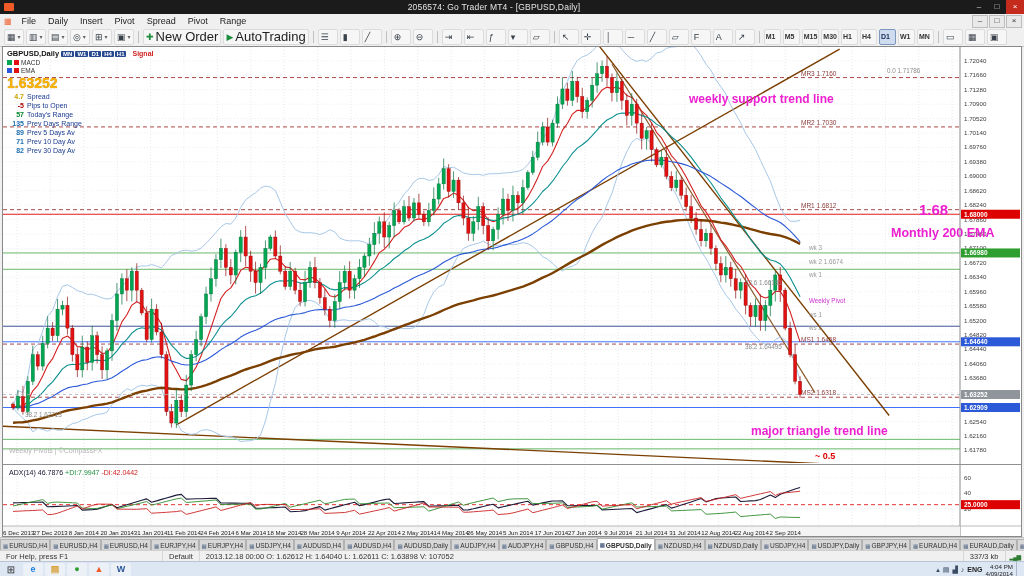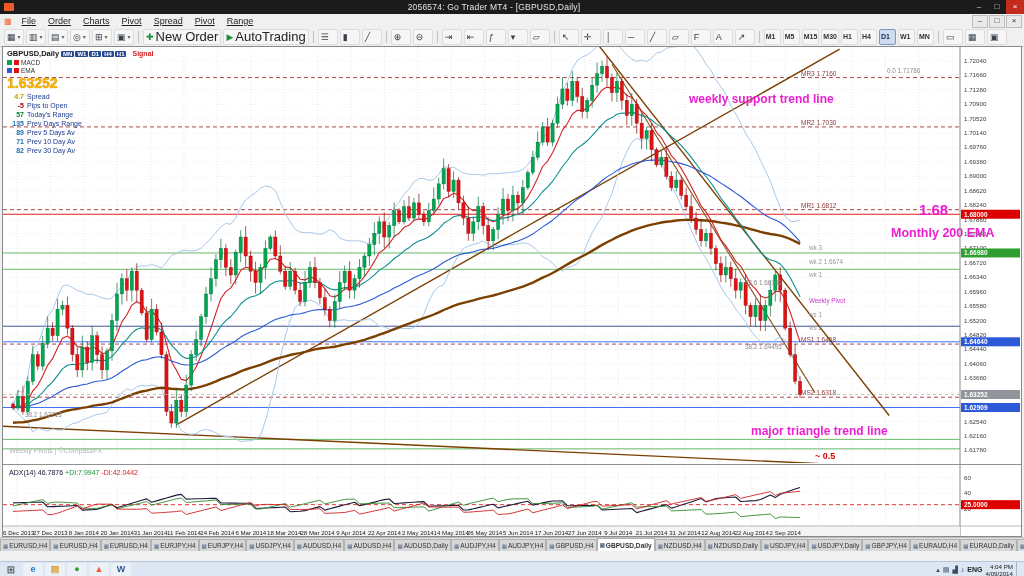--- a/index.html
+++ b/index.html
@@ -10,21 +10,21 @@
   .titlebar{position:absolute;top:0;left:0;right:0;height:14px;background:#1b1b1b;color:#e6e6e6;display:flex;align-items:center;font-size:8.5px;}
   .tb-appicon{width:10px;height:8px;background:#f05a28;margin:0 4px;border-radius:1px;}
   .tb-title{flex:1;text-align:center;letter-spacing:.2px;}
   .tb-btns{display:flex;height:100%;}
   .tbb{width:18px;text-align:center;line-height:14px;font-size:8px;color:#ddd;}
   .tbb.close{background:#c42b1c;color:#fff;}
 
   
   .menubar{position:absolute;top:14px;left:0;right:0;height:14px;background:#f0f0f0;border-bottom:1px solid #d8d8d8;display:flex;align-items:center;font-size:9px;color:#1d1d1d;}
   .menu-appicon{font-size:8px;color:#f05a28;margin:0 4px;}
-  .menu-item{padding:0 6px;text-decoration:underline;}
+  .menu-item{padding:0 6px;}
   .mdi{margin-left:auto;display:flex;margin-right:2px;}
   .mdi span{width:14px;height:11px;line-height:10px;text-align:center;font-size:8px;color:#333;background:#e9e9e9;border:1px solid #bdbdbd;margin-left:1px;}
 
   
   .toolbar{position:absolute;top:28px;left:0;right:0;height:18px;background:#f0f0f0;border-bottom:1px solid #c9c9c9;display:flex;align-items:center;padding:0 3px;white-space:nowrap;}
   .tbtn{height:14px;line-height:14px;min-width:14px;padding:0 2px;margin:0 1px;text-align:center;font-size:9px;color:#38404a;border:1px solid #dcdcdc;background:#f6f6f6;border-radius:2px;display:inline-flex;align-items:center;gap:2px;}
   .tbtn .lbl{font-size:13px;color:#222;}
   .tbtn.tf{font-size:7px;font-weight:bold;min-width:13px;padding:0 1px;color:#333;}
   .tbtn.tf.active{background:#cfdcf0;border-color:#7d96bd;color:#102a56;}
   .tsep{width:1px;height:12px;background:#c2c2c2;margin:0 3px;display:inline-block;}
@@ -81,21 +81,21 @@
     <span class="tb-title">2056574: Go Trader MT4 - [GBPUSD,Daily]</span>
     <span class="tb-btns">
       <span class="tbb">–</span>
       <span class="tbb">□</span>
       <span class="tbb close">×</span>
     </span>
   </div>
 
   <div class="menubar">
     <span class="menu-appicon">▦</span>
-    <span id="menu-items"><span class="menu-item">File</span><span class="menu-item">Order</span><span class="menu-item">Charts</span><span class="menu-item">Pivot</span><span class="menu-item">Spread</span><span class="menu-item">Pivot</span><span class="menu-item">Range</span></span>
+    <span id="menu-items"><span class="menu-item">File</span><span class="menu-item">Daily</span><span class="menu-item">Insert</span><span class="menu-item">Pivot</span><span class="menu-item">Spread</span><span class="menu-item">Pivot</span><span class="menu-item">Range</span></span>
     <span class="mdi">
       <span>–</span>
       <span>□</span>
       <span>×</span>
     </span>
   </div>
 
   <div class="toolbar" id="toolbar">
       <span class="tbtn">
         <span>▦</span>
@@ -879,20 +879,27 @@
       </span>
       <span class="tab">
         <span class="tabicon">▦</span>
         <span>EURAUD,Daily</span>
       </span>
       <span class="tab">
         <span class="tabicon">▦</span>
       </span>
     </div>
 
+  <div class="statusbar">
+    <span class="sb-seg sb-help">For Help, press F1</span>
+    <span class="sb-seg">Default</span>
+    <span class="sb-seg sb-grow">2013.12.18 00:00   O: 1.62612   H: 1.64040   L: 1.62611   C: 1.63898   V: 107052</span>
+    <span class="sb-seg">337/3 kb</span>
+    <span class="sb-conn">▂▄▆</span>
+  </div>
 
   <div class="taskbar">
     <span class="tk-start">⊞</span>
     <span id="tk-icons" style="display:flex;">
         <span class="tk-icon" style="color: rgb(30, 127, 216);">e</span>
         <span class="tk-icon" style="color: rgb(217, 162, 60);">▤</span>
         <span class="tk-icon" style="color: rgb(46, 158, 46);">●</span>
         <span class="tk-icon" style="color: rgb(240, 90, 40);">▲</span>
         <span class="tk-icon" style="color: rgb(43, 87, 154);">W</span>
       </span>

